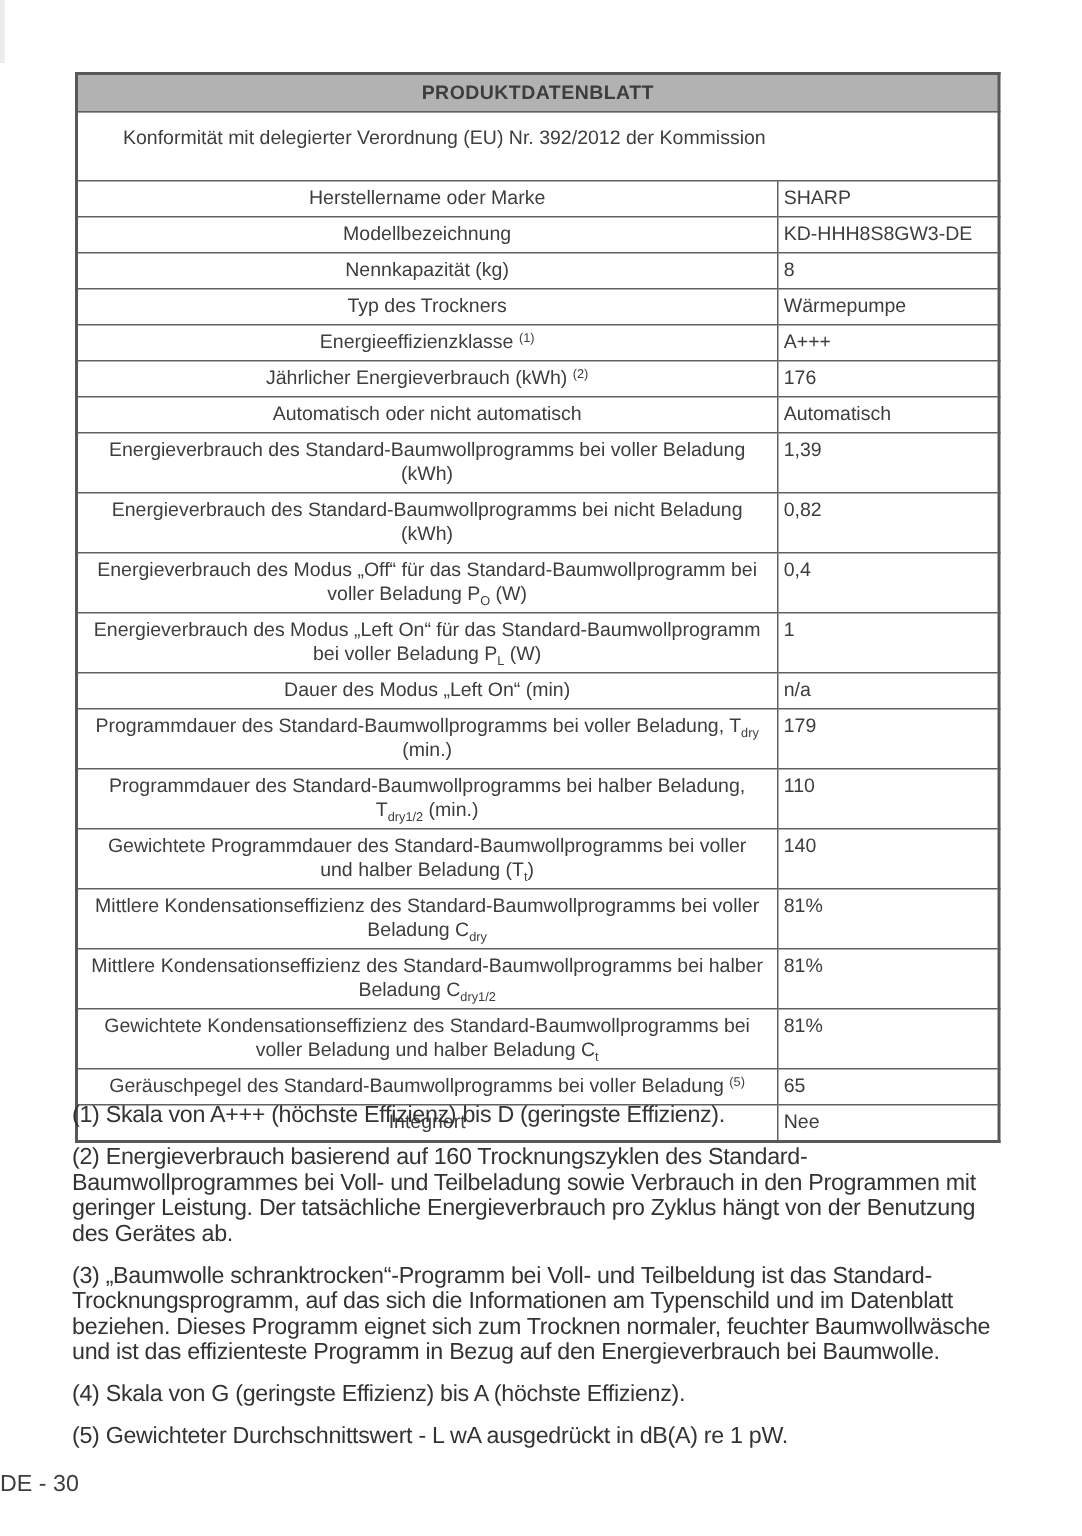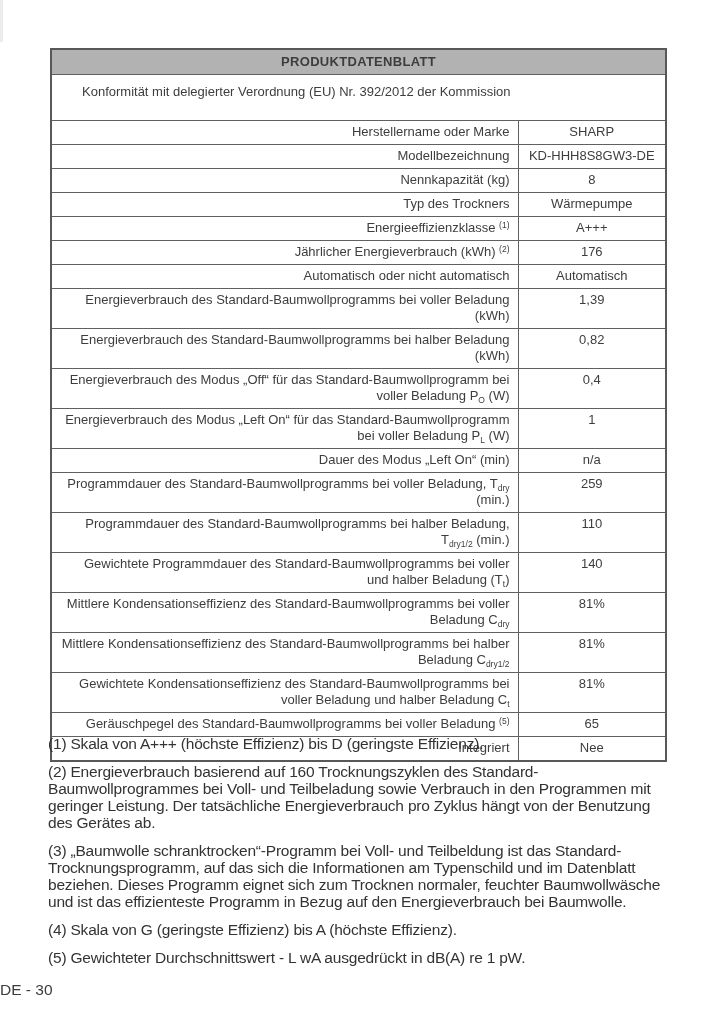--- a/index.html
+++ b/index.html
@@ -48,25 +48,25 @@
   }
   td.subtitle-cell {
     text-align: left;
     padding: 9px 30px 20px 30px;
     line-height: 16px;
   }
   td.label-cell {
     padding: 3px 8px 4px 8px;
     line-height: 16px;
     vertical-align: top;
-    text-align: right;
+    text-align: center;
   }
   td.value-cell {
     width: 148px;
-    text-align: center;
+    text-align: left;
     padding: 3px 4px 4px 4px;
     line-height: 16px;
     vertical-align: top;
     margin-left: 32px;
   }
   td sub {
     font-size: 8.5px;
     vertical-align: baseline;
     position: relative;
     top: 3px;
@@ -147,38 +147,38 @@
         </tr>
         <tr>
           <td class="label-cell">Automatisch oder nicht automatisch</td>
           <td class="value-cell">Automatisch</td>
         </tr>
         <tr>
           <td class="label-cell">Energieverbrauch des Standard-Baumwollprogramms bei voller Beladung (kWh)</td>
           <td class="value-cell">1,39</td>
         </tr>
         <tr>
-          <td class="label-cell">Energieverbrauch des Standard-Baumwollprogramms bei halber Beladung (kWh)</td>
+          <td class="label-cell">Energieverbrauch des Standard-Baumwollprogramms bei nicht Beladung (kWh)</td>
           <td class="value-cell">0,82</td>
         </tr>
         <tr>
           <td class="label-cell">Energieverbrauch des Modus „Off“ für das Standard-Baumwollprogramm bei voller Beladung P<sub>O</sub> (W)</td>
           <td class="value-cell">0,4</td>
         </tr>
         <tr>
           <td class="label-cell">Energieverbrauch des Modus „Left On“ für das Standard-Baumwollprogramm bei voller Beladung P<sub>L</sub> (W)</td>
           <td class="value-cell">1</td>
         </tr>
         <tr>
           <td class="label-cell">Dauer des Modus „Left On“ (min)</td>
           <td class="value-cell">n/a</td>
         </tr>
         <tr>
           <td class="label-cell">Programmdauer des Standard-Baumwollprogramms bei voller Beladung, T<sub>dry</sub> (min.)</td>
-          <td class="value-cell">259</td>
+          <td class="value-cell">179</td>
         </tr>
         <tr>
           <td class="label-cell">Programmdauer des Standard-Baumwollprogramms bei halber Beladung, T<sub>dry1/2</sub> (min.)</td>
           <td class="value-cell">110</td>
         </tr>
         <tr>
           <td class="label-cell">Gewichtete Programmdauer des Standard-Baumwollprogramms bei voller und halber Beladung (T<sub>t</sub>)</td>
           <td class="value-cell">140</td>
         </tr>
         <tr>

